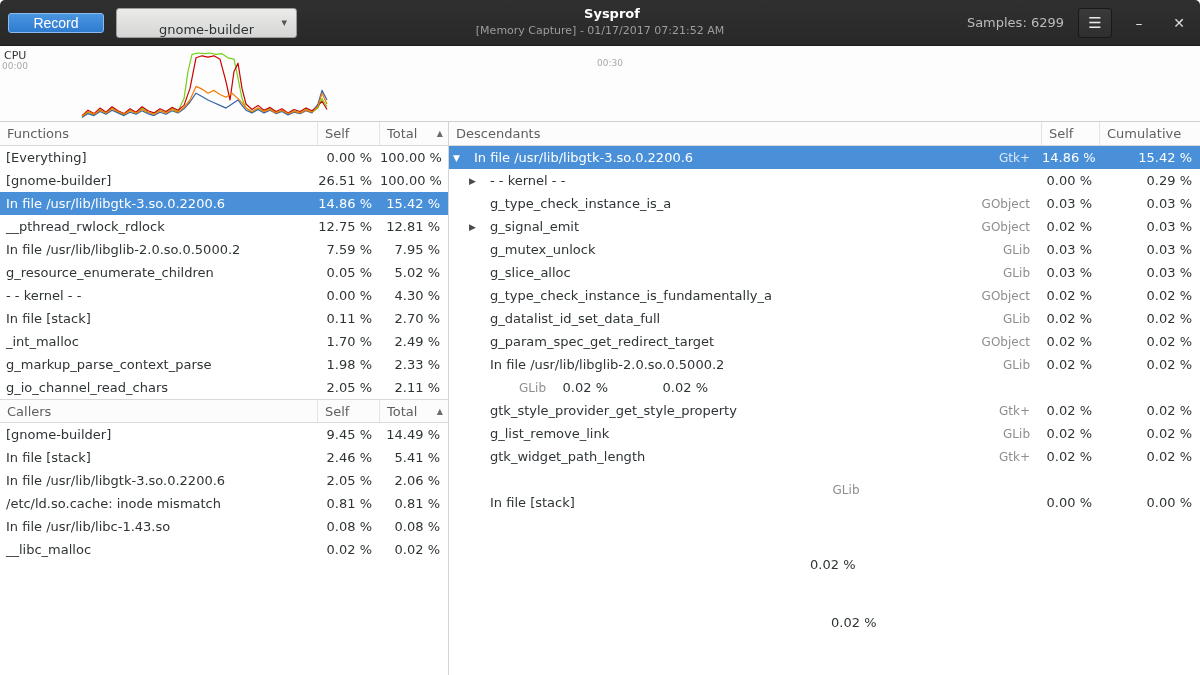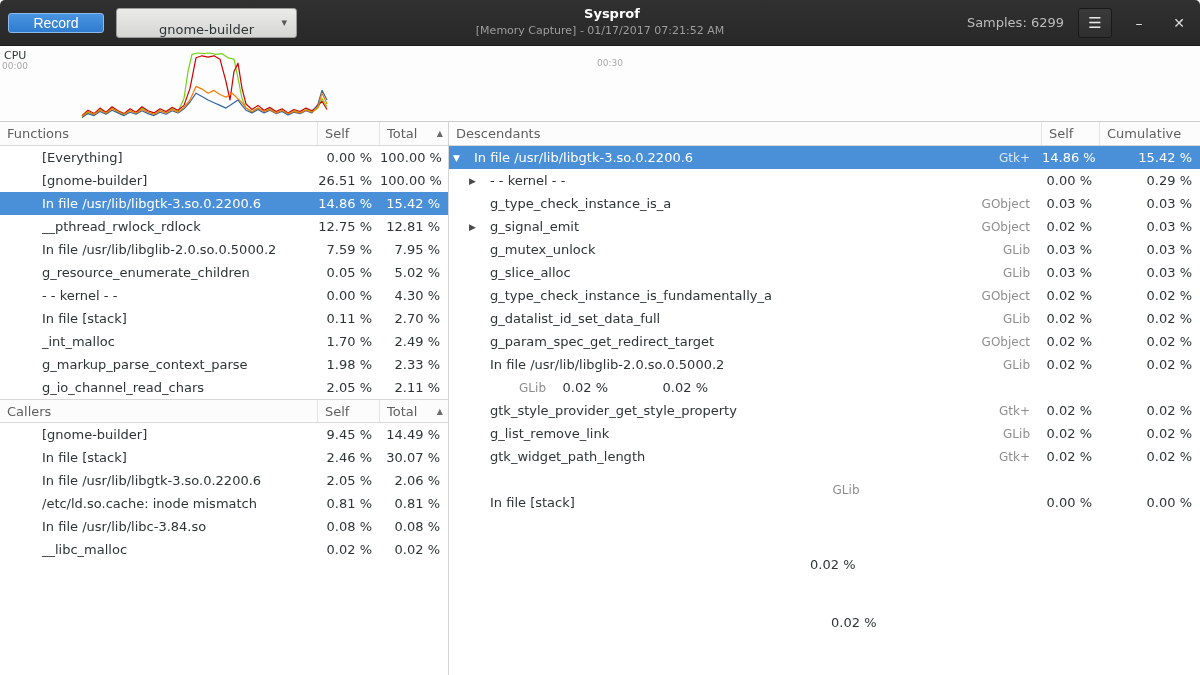--- a/index.html
+++ b/index.html
@@ -51,21 +51,21 @@
            background:#fcfcfc; border-bottom:1px solid #d9d9d9; font-size:13px;
            color:#5f5f5f; }
   .thead.bordered-top { border-top:1px solid #d9d9d9; }
   .hcell { display:flex; align-items:center; padding-left:7px;
            border-right:1px solid #e4e4e4; cursor:pointer; }
   .hcell:last-child { border-right:none; }
   .hname { flex:1; }
   .sortglyph { margin-left:auto; padding-right:5px; font-size:8px; color:#6b6b6b; }
 
   .trow { display:flex; align-items:center; height:23px; font-size:13px;
-          color:#2e3436; cursor:default; white-space:nowrap;padding-left:36px; }
+          color:#2e3436; cursor:default; white-space:nowrap; }
   .cname { flex:1; padding-left:6px; overflow:hidden; text-overflow:clip; }
   .cnum { text-align:right; padding-right:8px; }
   .w-self { width:62px; flex:0 0 62px; }
   .w-total { width:68px; flex:0 0 68px; }
   .w-dself { width:58px; flex:0 0 58px; }
   .w-dcum { width:100px; flex:0 0 100px;gap:39px; }
   .ccat { width:74px; flex:0 0 74px; text-align:right; padding-right:12px;
           color:#8e8e8e; font-size:12px; }
   .expander { display:inline-block; width:15px; flex:0 0 15px; font-size:9px;
               color:#4a4a4a; text-align:left; cursor:pointer; }
@@ -203,34 +203,34 @@
       <div id="callers-rows">
 
       <div class="trow">
             <span class="cname">[gnome-builder]</span>
             <span class="cnum w-self">9.45 %</span>
             <span class="cnum w-total">14.49 %</span>
           </div>
           <div class="trow">
             <span class="cname">In file [stack]</span>
             <span class="cnum w-self">2.46 %</span>
-            <span class="cnum w-total">30.07 %</span>
+            <span class="cnum w-total">5.41 %</span>
           </div>
           <div class="trow">
             <span class="cname">In file /usr/lib/libgtk-3.so.0.2200.6</span>
             <span class="cnum w-self">2.05 %</span>
             <span class="cnum w-total">2.06 %</span>
           </div>
           <div class="trow">
             <span class="cname">/etc/ld.so.cache: inode mismatch</span>
             <span class="cnum w-self">0.81 %</span>
             <span class="cnum w-total">0.81 %</span>
           </div>
           <div class="trow">
-            <span class="cname">In file /usr/lib/libc-3.84.so</span>
+            <span class="cname">In file /usr/lib/libc-1.43.so</span>
             <span class="cnum w-self">0.08 %</span>
             <span class="cnum w-total">0.08 %</span>
           </div>
           <div class="trow">
             <span class="cname">__libc_malloc</span>
             <span class="cnum w-self">0.02 %</span>
             <span class="cnum w-total">0.02 %</span>
           </div>
         </div>
 

